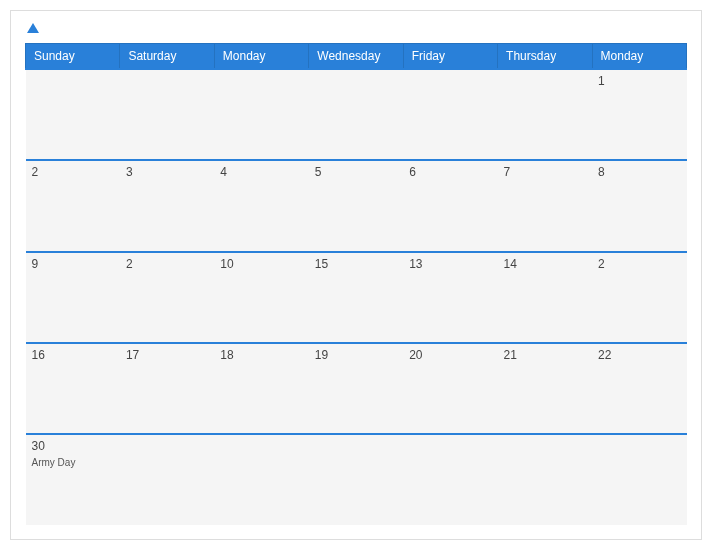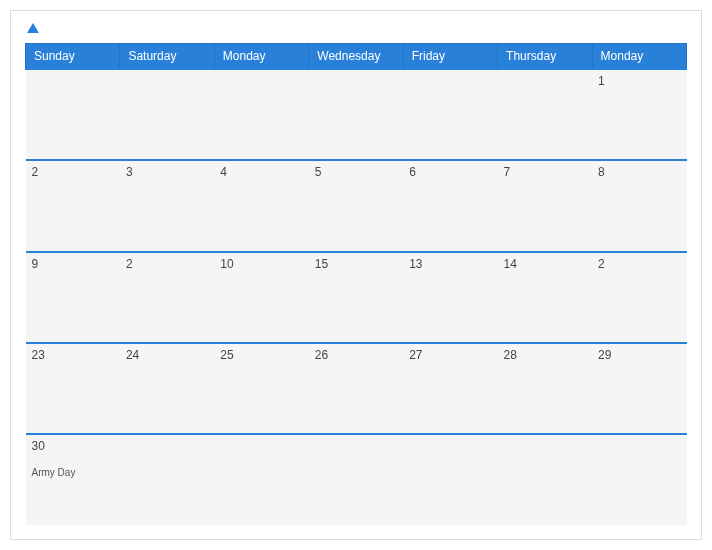--- a/index.html
+++ b/index.html
@@ -101,21 +101,21 @@
     }
     .day-number {
       font-size: 12px;
       color: #444;
       display: block;
     }
     .event-label {
       font-size: 10px;
       color: #555;
       display: block;
-      margin-top: 14px;
+      margin-top: 4px;
     }
   </style>
 </head>
 <body>
 
 <div class="calendar-wrapper">
   <div class="header">
     <div class="logo">
       <span class="logo-general"></span>
       <span class="logo-blue">
@@ -191,39 +191,39 @@
           </td>
           <td>
             <span class="day-number">14</span>
           </td>
           <td>
             <span class="day-number">2</span>
           </td>
         </tr>
         <tr>
           <td>
-            <span class="day-number">23</span>
-          </td>
-          <td>
-            <span class="day-number">24</span>
-          </td>
-          <td>
-            <span class="day-number">25</span>
-          </td>
-          <td>
-            <span class="day-number">26</span>
-          </td>
-          <td>
-            <span class="day-number">27</span>
-          </td>
-          <td>
-            <span class="day-number">28</span>
-          </td>
-          <td>
-            <span class="day-number">29</span>
+            <span class="day-number">16</span>
+          </td>
+          <td>
+            <span class="day-number">17</span>
+          </td>
+          <td>
+            <span class="day-number">18</span>
+          </td>
+          <td>
+            <span class="day-number">19</span>
+          </td>
+          <td>
+            <span class="day-number">20</span>
+          </td>
+          <td>
+            <span class="day-number">21</span>
+          </td>
+          <td>
+            <span class="day-number">22</span>
           </td>
         </tr>
         <tr>
           <td>
             <span class="day-number">30</span>
             <span class="event-label">Army Day</span>
           </td>
           <td class="empty"></td>
           <td class="empty"></td>
           <td class="empty"></td>

